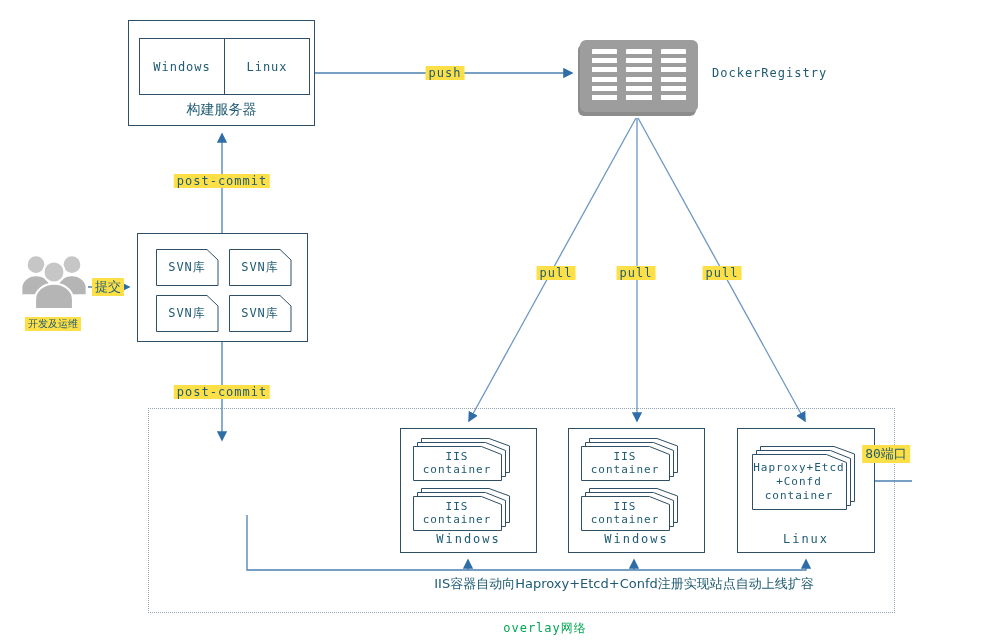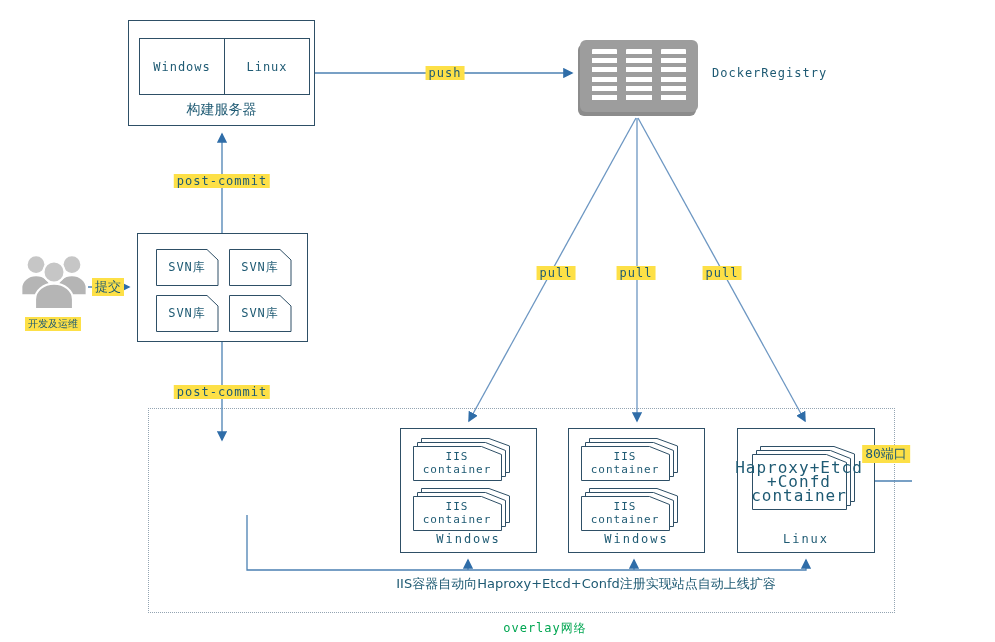--- a/index.html
+++ b/index.html
@@ -156,21 +156,21 @@
   </div>
 
   <div class="box" style="left:737px;top:428px;width:138px;height:125px;">
     <svg class="abs" style="left:14px;top:17px;" width="104" height="65">
       <g fill="#fff" stroke="#2e4f66">
         <polygon points="8.5,0.5 82,0.5 102.5,8 102.5,55.5 8.5,55.5"></polygon>
         <polygon points="0,0 74,0 94,8 94,55 0,55" transform="translate(4.5,4.5)"></polygon>
         <polygon points="0,0 74,0 94,8 94,55 0,55" transform="translate(0.5,8.5)"></polygon>
       </g>
     </svg>
-    <div class="cardtext" style="left:14px;top:25px;width:94px;height:55px;font-size:16px;line-height:14px;">
+    <div class="cardtext" style="left:14px;top:25px;width:94px;height:55px;font-size:11px;line-height:14px;">
       <span>Haproxy+Etcd</span>
       <span>+Confd</span>
       <span>container</span>
     </div>
     <div class="boxtitle mono" style="bottom:6px;font-size:12px;letter-spacing:2px;">Linux</div>
   </div>
 
   <svg class="abs" style="left:930px;top:450px;" width="64" height="56" viewBox="0 0 64 55">
     <g stroke="#fff" stroke-width="2">
       <circle cx="15" cy="12" r="9" fill="#c6c6c6"></circle>
@@ -185,16 +185,16 @@
 
   <span class="lbl mono edge-lbl" style="left:445px;top:73px;">push</span>
   <span class="lbl mono edge-lbl" style="left:222px;top:181px;">post-commit</span>
   <span class="lbl cn" style="left:108px;top:287px;">提交</span>
   <span class="lbl mono edge-lbl" style="left:222px;top:392px;">post-commit</span>
   <span class="lbl mono edge-lbl" style="left:556px;top:273px;">pull</span>
   <span class="lbl mono edge-lbl" style="left:636px;top:273px;">pull</span>
   <span class="lbl mono edge-lbl" style="left:722px;top:273px;">pull</span>
   <span class="lbl cn mono" style="left:886px;top:454px;letter-spacing:0;">80端口</span>
 
-  <span class="lbl" style="left:586px;top:584px;font-size:13px;background:transparent;">IIS容器自动向Haproxy+Etcd+Confd注册实现站点自动上线扩容</span>
+  <span class="lbl" style="left:624px;top:584px;font-size:13px;background:transparent;">IIS容器自动向Haproxy+Etcd+Confd注册实现站点自动上线扩容</span>
   <span class="lbl mono" style="left:545px;top:628px;font-size:12px;color:#00a651;background:transparent;">overlay网络</span>
 
 </div>
 
 </body></html>

